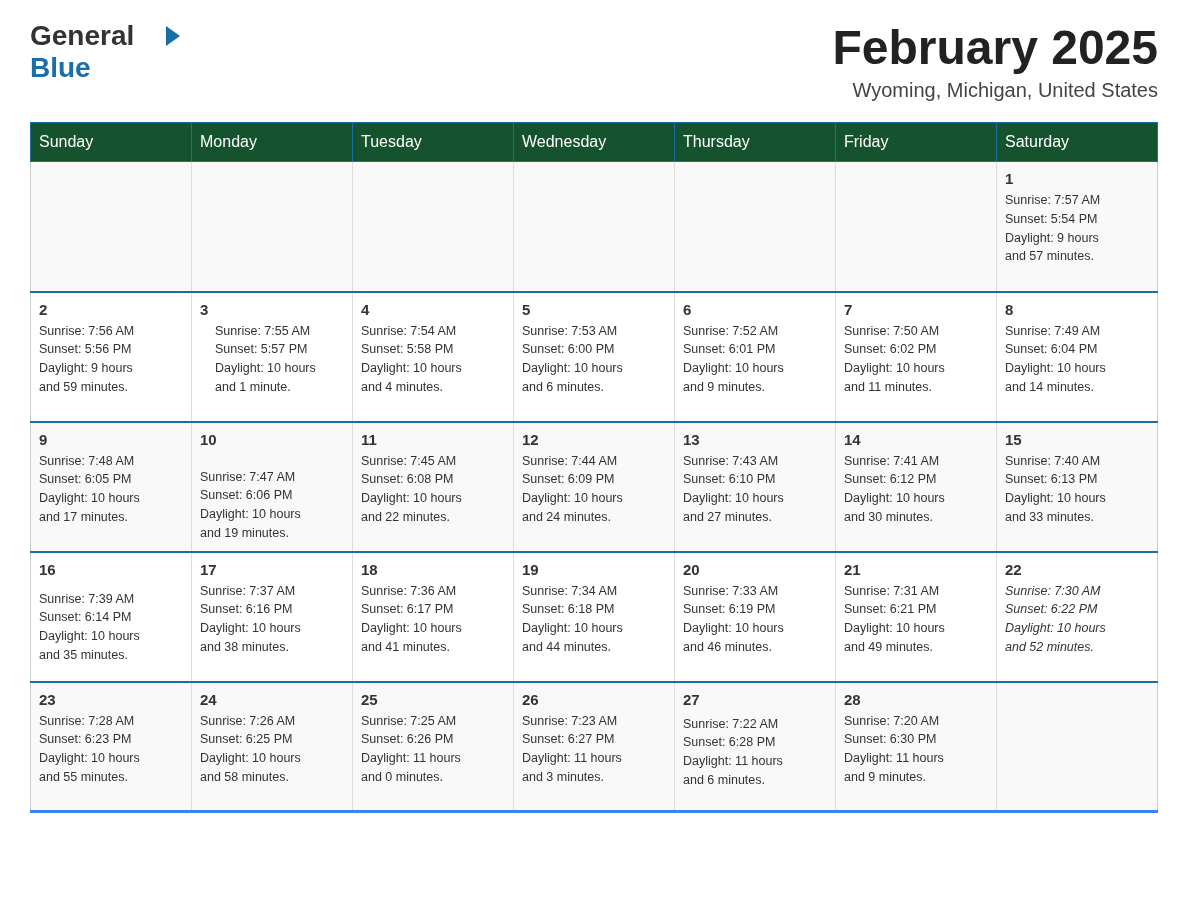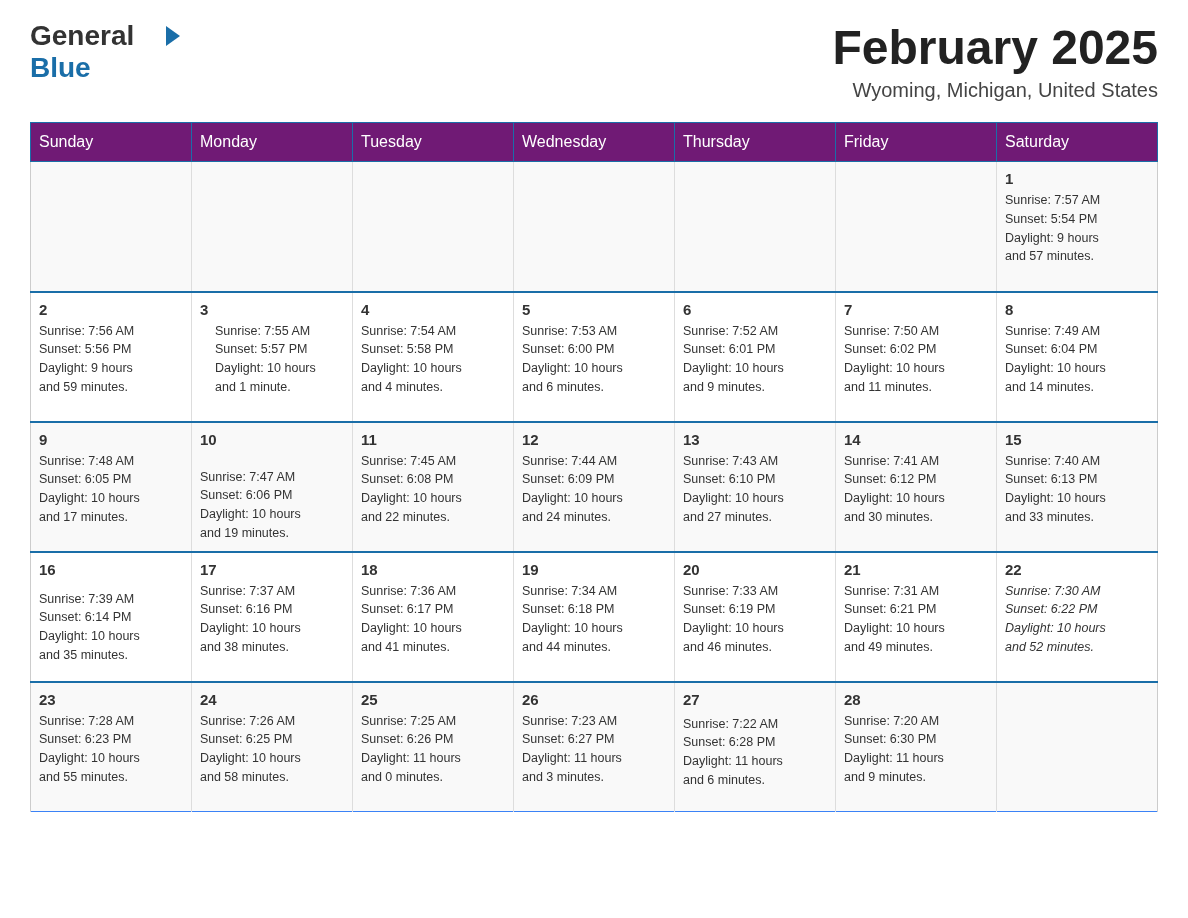--- a/index.html
+++ b/index.html
@@ -52,21 +52,21 @@
       font-size: 20px;
       color: #444;
       margin-top: 4px;
     }
     table {
       width: 100%;
       border-collapse: collapse;
       table-layout: fixed;
     }
     thead th {
-      background-color: #701a75;
+      background-color: #14532d;
       color: #fff;
       padding: 10px 8px;
       font-size: 16px;
       font-weight: normal;
       text-align: left;
       border: 1px solid #1a6ea8;
     }
     tbody tr {
       border-bottom: 2px solid #1a6ea8;
     }
@@ -86,21 +86,21 @@
       font-weight: bold;
       margin-bottom: 4px;
       display: block;
     }
     .day-info {
       font-size: 12.5px;
       line-height: 1.5;
       color: #333;
     }
     tbody tr:last-child {
-      border-bottom: 1px solid #3b82f6;
+      border-bottom: 3px solid #3b82f6;
     }
     
     tbody tr:nth-child(odd) td { background: #f9f9f9; }
     tbody tr:nth-child(even) td { background: #fff; }
   </style>
 </head>
 <body>
 
 <div class="header">
   <div class="logo">

